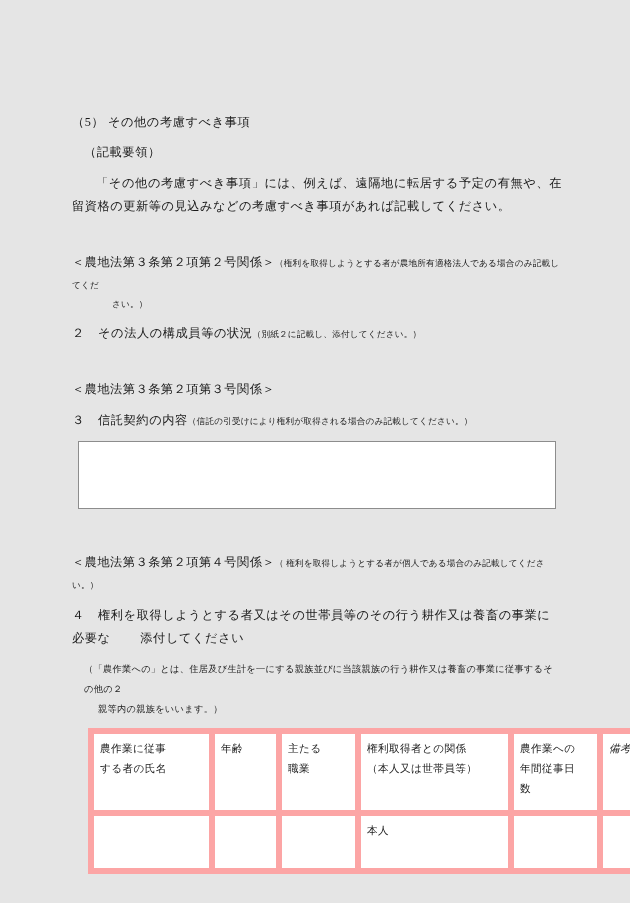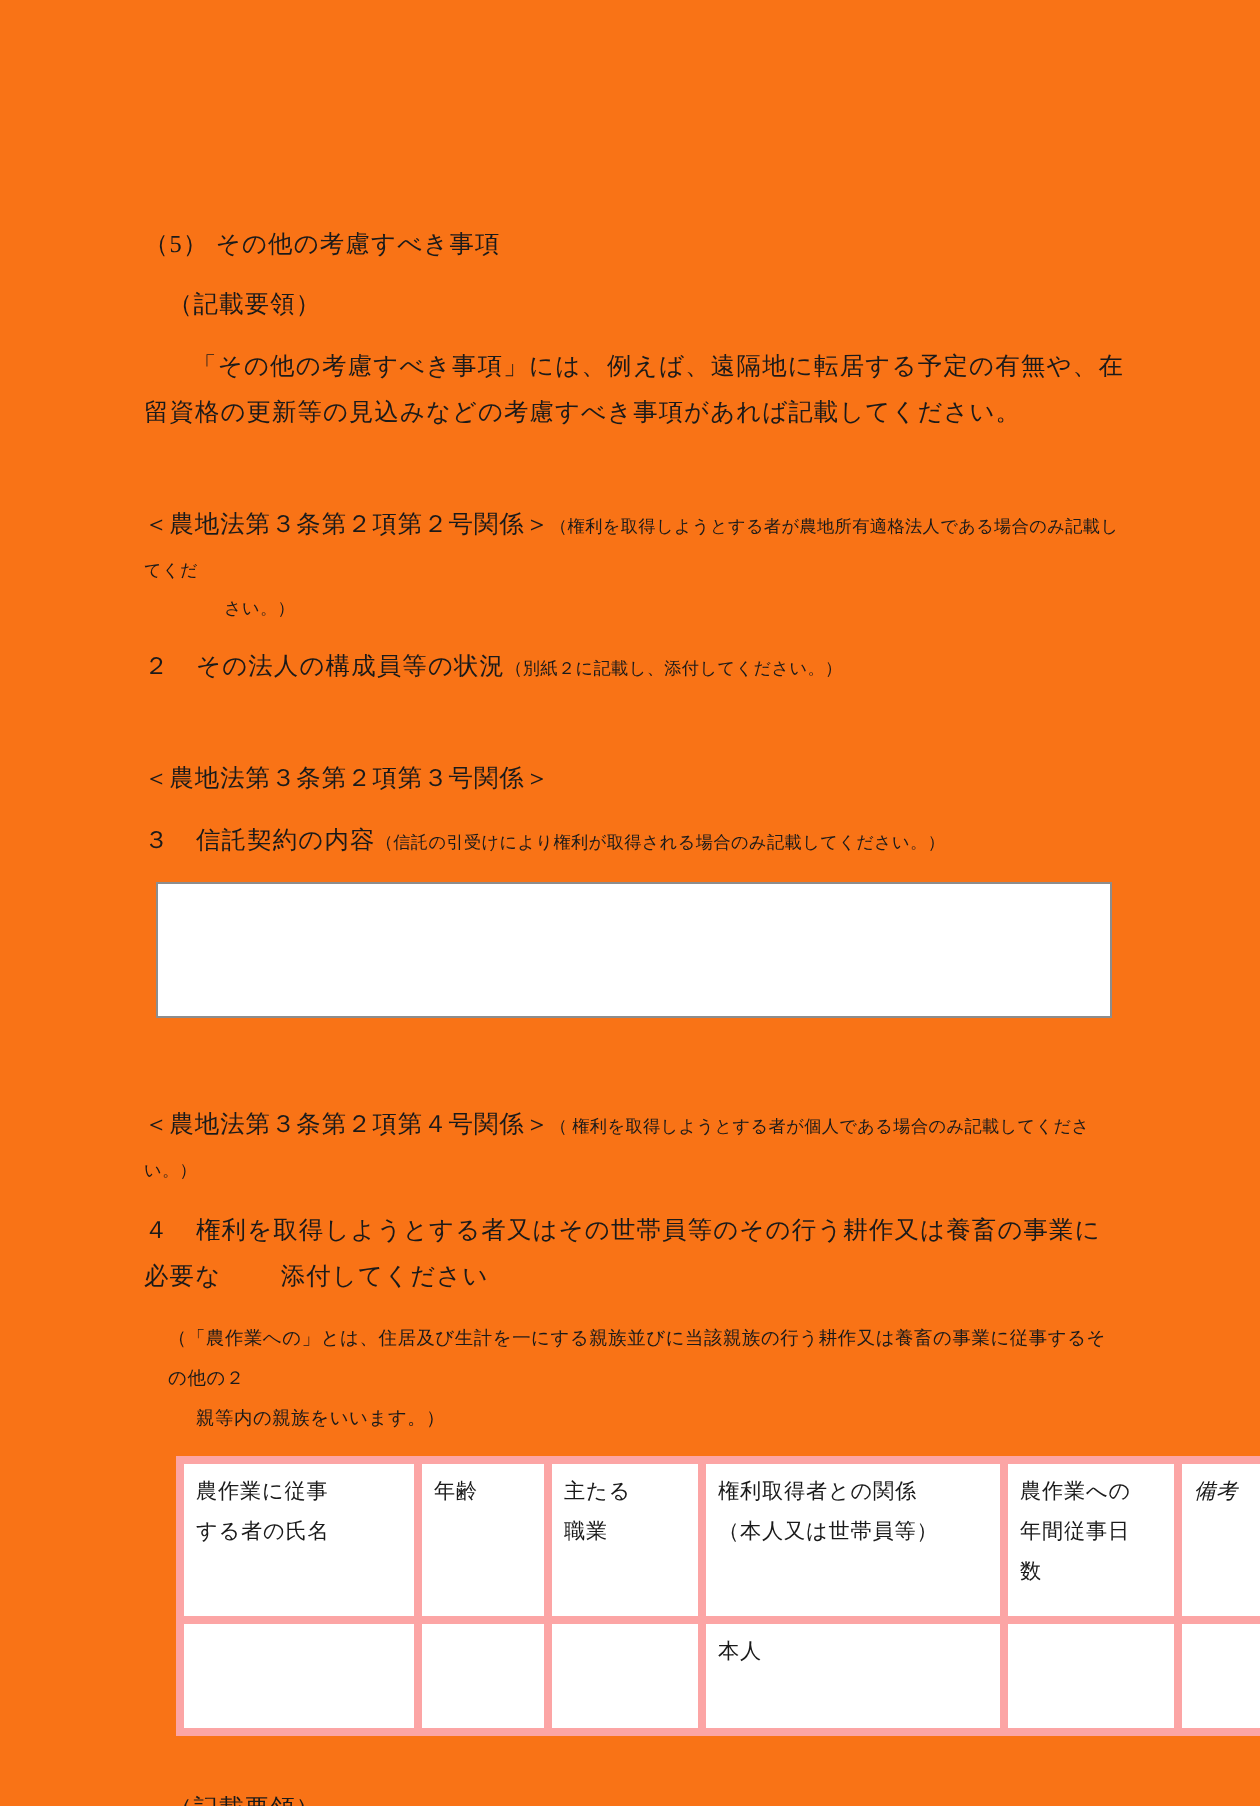--- a/index.html
+++ b/index.html
@@ -11,21 +11,21 @@
     width: 630px;
     height: 903px;
     position: relative;
     font-family: "Liberation Serif", "DejaVu Serif", serif;
     color: #1a1a1a;
     -webkit-font-smoothing: antialiased;
   }
   .page {
     position: absolute;
     inset: 0;
-    background: #f97316;
+    background: #e5e5e5;
     overflow: hidden;
   }
   .content {
     position: absolute;
     left: 72px;
     top: 112px;
     width: 490px;
   }
 
   
@@ -94,21 +94,21 @@
 
   
   .farmtable {
     margin-left: 16px;
     width: 470px;
     border-collapse: collapse;
     table-layout: fixed;
     background: #ffffff;
   }
   .farmtable td {
-    border: 4px solid #fca5a5;
+    border: 6px solid #fca5a5;
     font-size: 10.6px;
     line-height: 20px;
     letter-spacing: 0.4px;
     vertical-align: top;
     padding: 5px 5px 5px 6px;
   }
   .farmtable tr.head td { height: 66px; }
   .farmtable tr.body td { height: 42px; }
 
   .c1 { width: 104px; }

